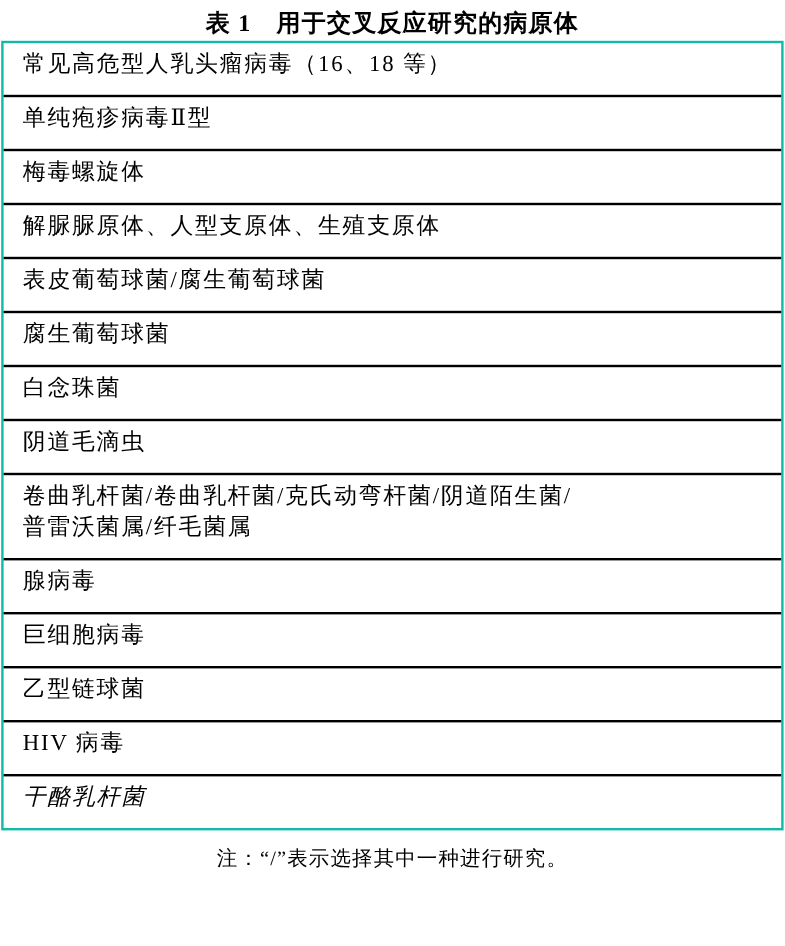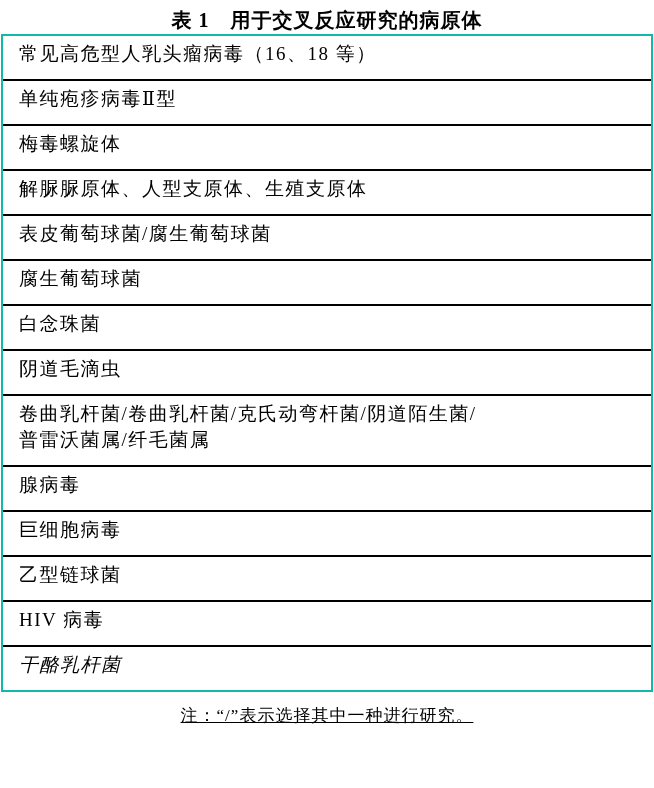--- a/index.html
+++ b/index.html
@@ -45,21 +45,20 @@
   }
   .row .cell-text {
     white-space: pre-line;
   }
   .note {
     margin-top: 12px;
     text-align: center;
     font-size: 17px;
     line-height: 24px;
     letter-spacing: 1px;
-    text-decoration: underline;
   }
 </style>
 </head>
 <body>
 
 <div class="page">
 
   <div class="title">表 1　用于交叉反应研究的病原体</div>
 
   <div class="ptable">

